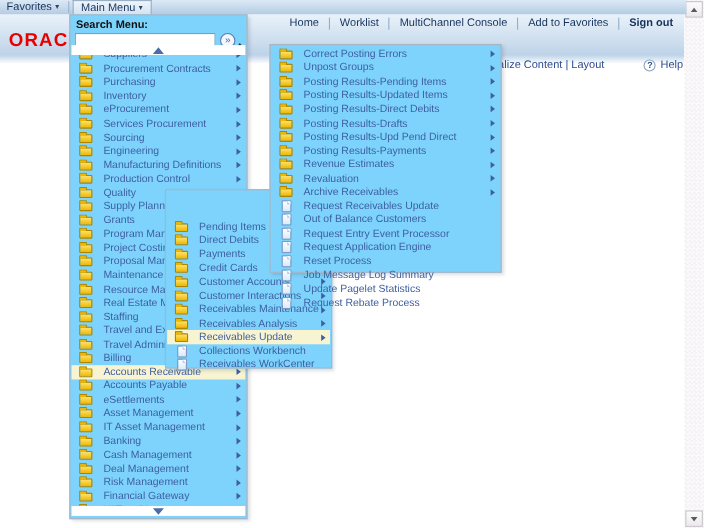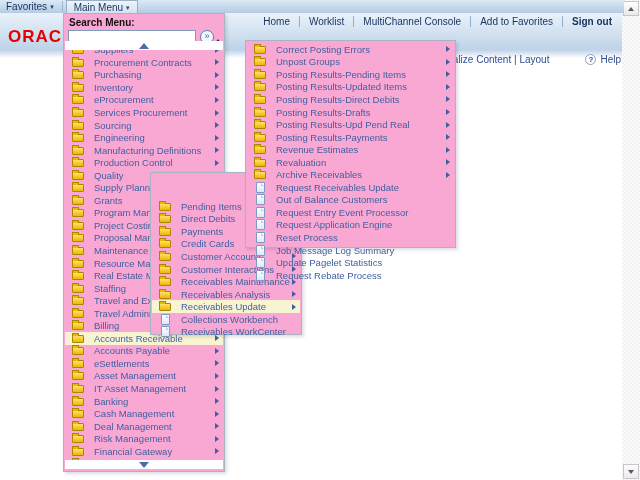--- a/index.html
+++ b/index.html
@@ -50,21 +50,21 @@
   
   .vscroll{position:absolute;right:0;top:0;width:18px;height:480px;z-index:3;
     background:conic-gradient(#f4f1f4 25%,#fcfbfc 0 50%,#f4f1f4 0 75%,#fcfbfc 0) 0 0/4px 4px;}
   .sbtn{position:absolute;left:1px;width:16px;height:15px;background:linear-gradient(#fdfdfd,#ece9ec);
     border:1px solid #c9c4c9;display:flex;align-items:center;justify-content:center;}
   .sbtn.up{top:1px;} .sbtn.down{bottom:1px;}
   .tri-up-g{width:0;height:0;border-left:3px solid transparent;border-right:3px solid transparent;border-bottom:4px solid #5a5a5a;}
   .tri-dn-g{width:0;height:0;border-left:3px solid transparent;border-right:3px solid transparent;border-top:4px solid #5a5a5a;}
 
   
-  .panel{position:absolute;background:#f9a8d4;border:1px solid var(--panel-border);
+  .panel{position:absolute;background:#7dd3fc;border:1px solid var(--panel-border);
     box-shadow:2px 2px 3px rgba(60,70,90,.18);text-decoration:underline;}
   .panel1{left:63px;top:13px;width:162px;height:459px;z-index:5;}
   .panel2{left:150px;top:172px;width:152px;height:163px;z-index:6;}
   .panel3{left:245px;top:40px;width:211px;height:208px;z-index:7;}
 
   .search-label{position:absolute;left:5px;top:3px;font-size:10px;font-weight:bold;color:#111;}
   .search-input{position:absolute;left:4px;top:16px;width:128px;height:13px;border:1px solid #7f9db9;
     font-size:9px;padding:0 2px;font-family:"Liberation Sans",sans-serif;}
   .search-go{position:absolute;left:136px;top:16px;width:14px;height:14px;border-radius:50%;
     border:1px solid #5e7db0;background:#f2f7fc;color:var(--menu-text);font-size:9px;line-height:1;
@@ -427,21 +427,21 @@
         <span class="lbl">Posting Results-Direct Debits</span>
         <span class="arr"></span>
       </div>
       <div class="menu-row">
         <span class="ic-folder"></span>
         <span class="lbl">Posting Results-Drafts</span>
         <span class="arr"></span>
       </div>
       <div class="menu-row">
         <span class="ic-folder"></span>
-        <span class="lbl">Posting Results-Upd Pend Real</span>
+        <span class="lbl">Posting Results-Upd Pend Direct</span>
         <span class="arr"></span>
       </div>
       <div class="menu-row">
         <span class="ic-folder"></span>
         <span class="lbl">Posting Results-Payments</span>
         <span class="arr"></span>
       </div>
       <div class="menu-row">
         <span class="ic-folder"></span>
         <span class="lbl">Revenue Estimates</span>

